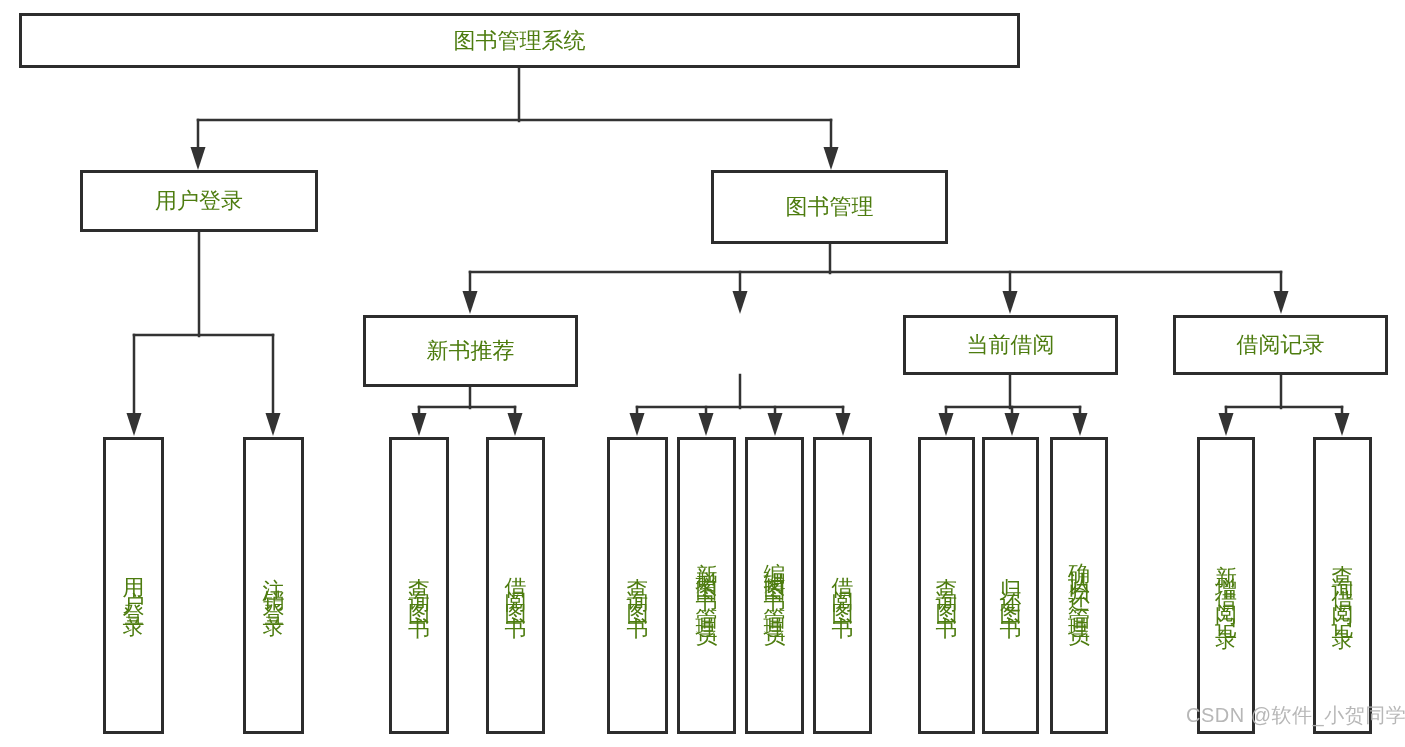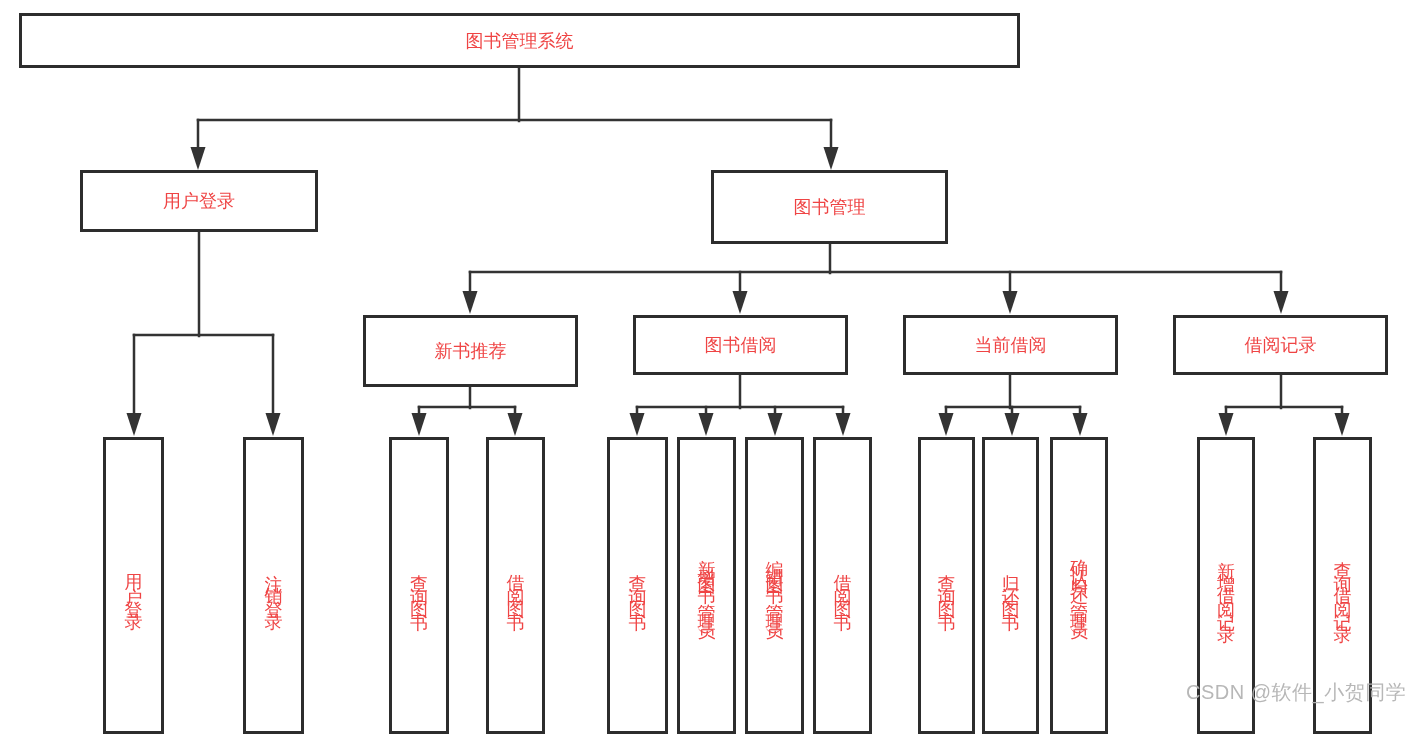--- a/index.html
+++ b/index.html
@@ -6,29 +6,29 @@
   .canvas {
     position:relative; width:1405px; height:747px;
     background:#ffffff; overflow:hidden;
     font-family:"Liberation Sans","DejaVu Sans",sans-serif;
   }
   .connector-layer { position:absolute; left:0; top:0; z-index:0; }
   .node {
     position:absolute; box-sizing:border-box;
     border:3px solid #2d2d2d; background:#ffffff;
     display:flex; align-items:center; justify-content:center;
-    color:#ef4444; font-size:18px; line-height:1; z-index:1;
+    color:#4d7c0f; font-size:22px; line-height:1; z-index:1;
   }
   .vnode span {
     writing-mode:vertical-lr; text-orientation:mixed;
     letter-spacing:13px; white-space:nowrap;
   }
   .vnode.long span { letter-spacing:9px; }
   .watermark {
-    position:absolute; left:1186px; top:679px; z-index:2;
+    position:absolute; left:1186px; top:702px; z-index:2;
     font-size:20px; color:#b4b4b4; letter-spacing:0.5px;
     white-space:nowrap; opacity:0.95;
   }
 </style>
 </head>
 <body>
 
 <div class="canvas">
 
   <svg class="connector-layer" width="1405" height="747" viewBox="0 0 1405 747">
@@ -104,23 +104,20 @@
   <div class="node" style="left:80px;top:170px;width:238px;height:62px">
     <span>用户登录</span>
   </div>
   <div class="node" style="left:711px;top:170px;width:237px;height:74px">
     <span>图书管理</span>
   </div>
 
   <div class="node" style="left:363px;top:315px;width:215px;height:72px">
     <span>新书推荐</span>
   </div>
-  <div class="node" style="left:633px;top:315px;width:215px;height:60px">
-    <span>图书借阅</span>
-  </div>
   <div class="node" style="left:903px;top:315px;width:215px;height:60px">
     <span>当前借阅</span>
   </div>
   <div class="node" style="left:1173px;top:315px;width:215px;height:60px">
     <span>借阅记录</span>
   </div>
 
   <div class="node vnode" style="left:103px;top:437px;width:61px;height:297px">
     <span>用户登录</span>
   </div>

